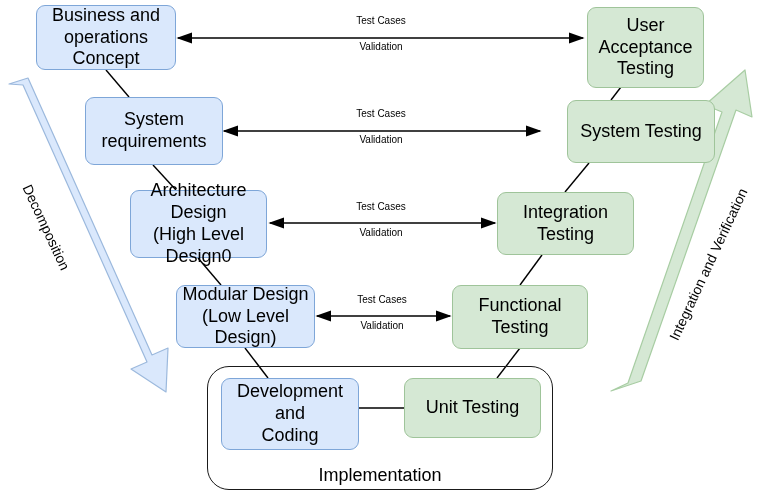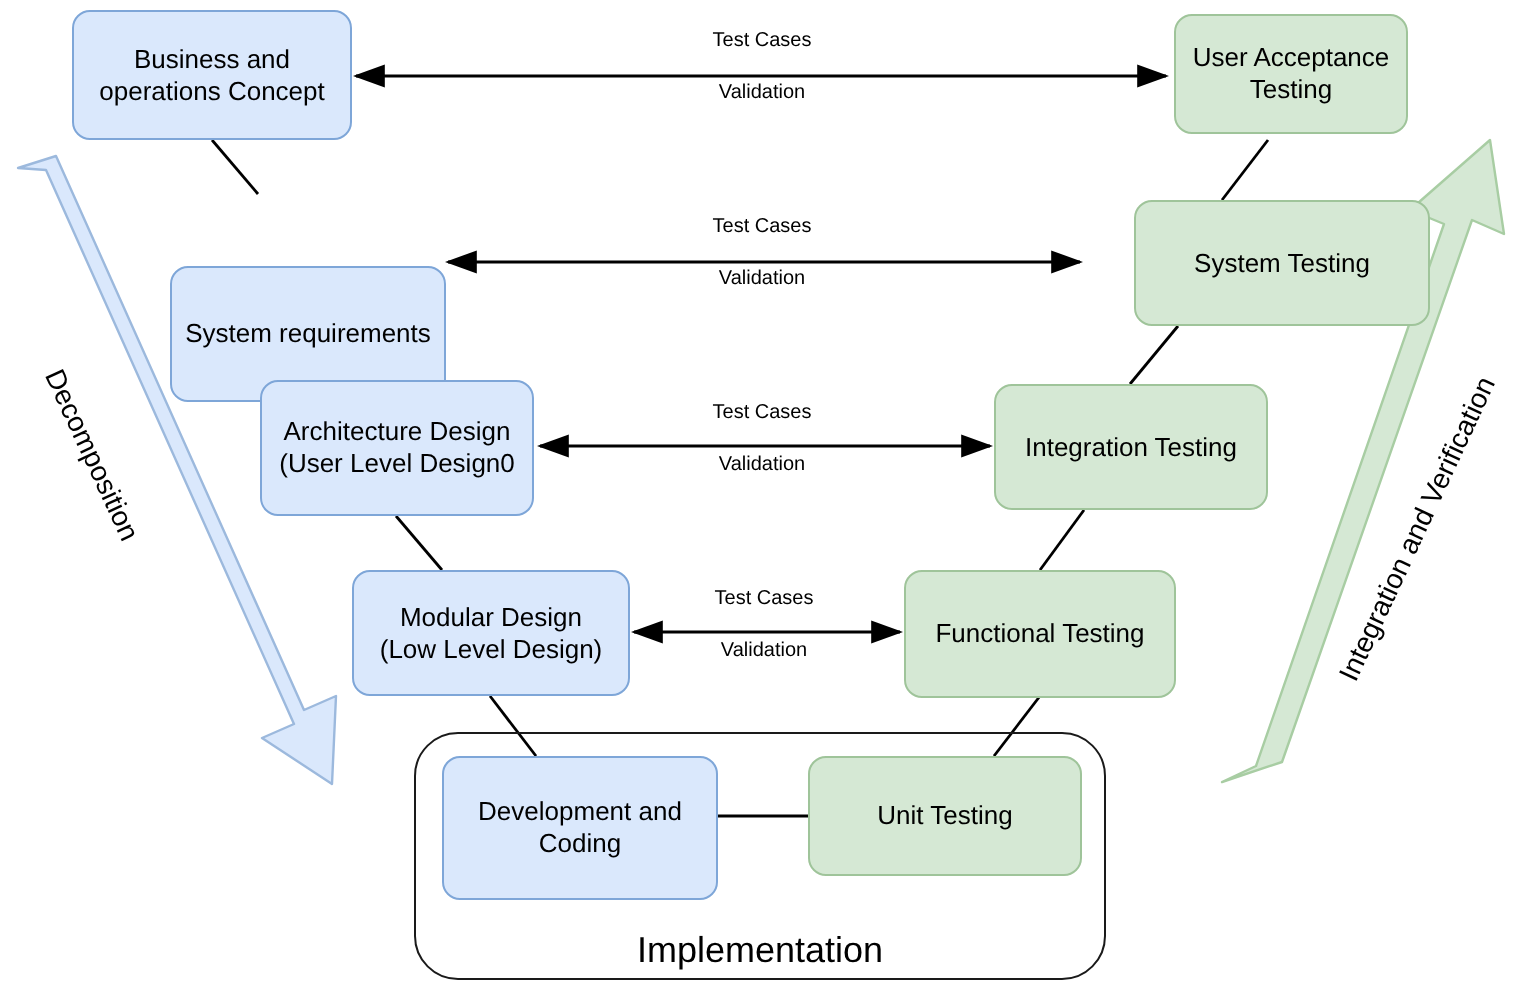--- a/index.html
+++ b/index.html
@@ -25,21 +25,21 @@
     height: 501px;
   }
   .node-box {
     position: absolute;
     box-sizing: border-box;
     border-radius: 9px;
     display: flex;
     align-items: center;
     justify-content: center;
     text-align: center;
-    font-size: 13px;
+    font-size: 18px;
     line-height: 1.22;
     color: #000000;
     padding: 2px 4px;
     white-space: pre-line;
   }
   .node-blue {
     background: #dae8fc;
     border: 1.3px solid #7ea6d8;
   }
   .node-green {
@@ -121,29 +121,29 @@
     </g>
 
     <g stroke="#000000" stroke-width="1.5" fill="none">
       <line x1="359" y1="408" x2="404" y2="408"></line>
     </g>
   </svg>
 
   <div class="node-box node-blue" style="left:36px; top:5px; width:140px; height:65px;">Business and
 operations Concept</div>
 
-  <div class="node-box node-blue" style="left:85px; top:97px; width:138px; height:68px;margin-top:36px;">System requirements</div>
+  <div class="node-box node-blue" style="left:85px; top:97px; width:138px; height:68px;">System requirements</div>
 
   <div class="node-box node-blue" style="left:130px; top:190px; width:137px; height:68px;">Architecture Design
-(User Level Design0</div>
+(High Level Design0</div>
 
   <div class="node-box node-blue" style="left:176px; top:285px; width:139px; height:63px;">Modular Design
 (Low Level Design)</div>
 
-  <div class="node-box node-green" style="left:587px; top:7px; width:117px; height:60px;">User Acceptance
+  <div class="node-box node-green" style="left:587px; top:7px; width:117px; height:81px;">User Acceptance
 Testing</div>
 
   <div class="node-box node-green" style="left:542px; top:100px; width:148px; height:63px;margin-left:25px;">System Testing</div>
 
   <div class="node-box node-green" style="left:497px; top:192px; width:137px; height:63px;">Integration Testing</div>
 
   <div class="node-box node-green" style="left:452px; top:285px; width:136px; height:64px;">Functional Testing</div>
 
   <div class="impl-container" style="left:207px; top:366px; width:346px; height:124px;"></div>
 

